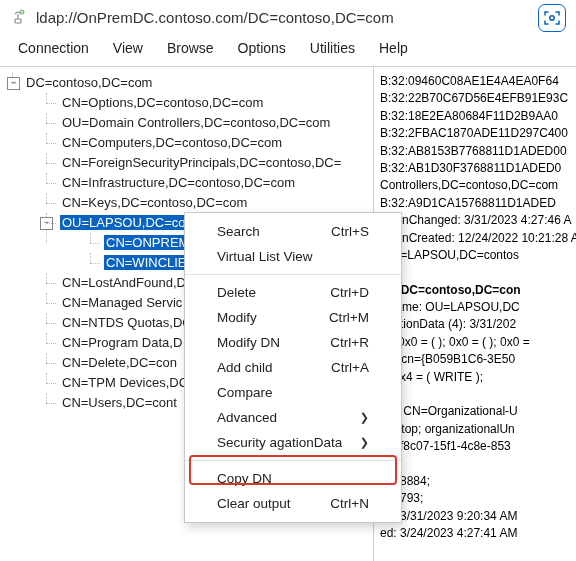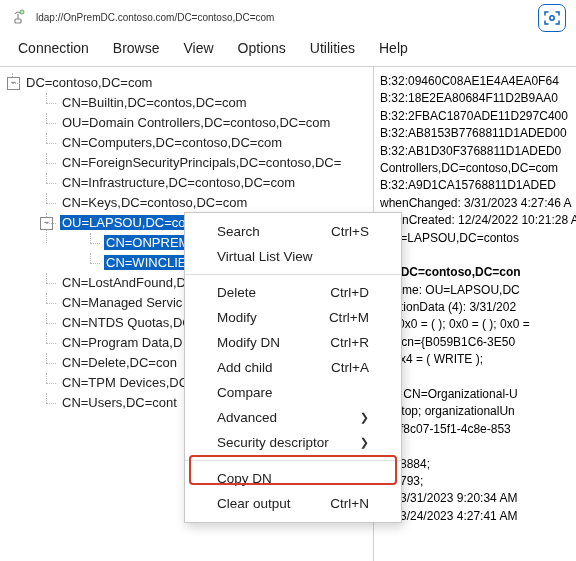--- a/index.html
+++ b/index.html
@@ -15,21 +15,21 @@
     --text:#222222;
     --text-grey:#646464;
     --camera-blue:#0a63c0;
     font-family:"Segoe UI", Arial, sans-serif;
   }
   html,body{margin:0;padding:0;background:#ffffff;color:var(--text);}
   .window{width:576px;height:561px;position:relative;overflow:hidden;}
   
   .titlebar{display:flex;align-items:center;height:34px;padding:0 8px;gap:8px;position:relative;}
   .titlebar-icon{width:20px;height:20px;display:flex;align-items:center;justify-content:center;}
-  .title-text{font-size:10px;color:#333;}
+  .title-text{font-size:15px;color:#333;}
   .camera-btn{position:absolute;right:10px;top:4px;width:26px;height:26px;border:1.5px solid var(--camera-blue);border-radius:7px;display:flex;align-items:center;justify-content:center;}
   
   .menubar{display:flex;align-items:center;padding:2px 18px 6px 6px;gap:0;}
   .menubar .item{padding:4px 12px;font-size:14px;color:#222;border-radius:3px;}
   .hr{height:1px;background:var(--win-border);}
   
   .content{display:flex;height:calc(561px - 34px - 30px - 1px);}
   .tree-pane{width:370px;padding:6px 0 0 4px;font-size:13px;position:relative;}
   .tree-pane::after{content:"";position:absolute;right:0;top:0;bottom:0;width:1px;background:var(--win-border);}
   .detail-pane{flex:1;padding:6px 0 0 6px;font-size:12px;line-height:1.45;overflow:hidden;white-space:nowrap;color:#000;}
@@ -78,37 +78,37 @@
     <div class="camera-btn">
       <svg width="16" height="16" viewBox="0 0 16 16">
         <path d="M1 5 L1 2 L4 2 M12 2 L15 2 L15 5 M15 11 L15 14 L12 14 M4 14 L1 14 L1 11" stroke="var(--camera-blue)" stroke-width="1.5" fill="none" stroke-linecap="round"></path>
         <circle cx="8" cy="8" r="2.2" stroke="var(--camera-blue)" stroke-width="1.5" fill="none"></circle>
       </svg>
     </div>
   </div>
 
   <div class="menubar">
     <div class="item">Connection</div>
+    <div class="item">View</div>
     <div class="item">Browse</div>
-    <div class="item">View</div>
     <div class="item">Options</div>
     <div class="item">Utilities</div>
     <div class="item">Help</div>
   </div>
   <div class="hr"></div>
 
   <div class="content">
 
     <div class="tree-pane">
       <ul class="tree">
         <li>
           <span class="expander">−</span>
           <span class="node-label">DC=contoso,DC=com</span>
           <ul class="children root-children">
-            <li><span class="node-label">CN=Builtin,DC=contos,DC=com</span></li>
+            <li><span class="node-label">CN=Options,DC=contoso,DC=com</span></li>
             <li><span class="node-label">OU=Domain Controllers,DC=contoso,DC=com</span></li>
             <li><span class="node-label">CN=Computers,DC=contoso,DC=com</span></li>
             <li><span class="node-label">CN=ForeignSecurityPrincipals,DC=contoso,DC=</span></li>
             <li><span class="node-label">CN=Infrastructure,DC=contoso,DC=com</span></li>
             <li><span class="node-label">CN=Keys,DC=contoso,DC=com</span></li>
             <li class="node-selected">
               <span class="expander">−</span>
               <span class="node-label">OU=LAPSOU,DC=contoso,DC=com</span>
               <ul class="children sub-children">
                 <li><span class="node-label">CN=ONPREMCLI</span></li>
@@ -122,20 +122,21 @@
             <li><span class="node-label">CN=Delete,DC=con</span></li>
             <li><span class="node-label">CN=TPM Devices,DC</span></li>
             <li><span class="node-label">CN=Users,DC=cont</span></li>
           </ul>
         </li>
       </ul>
     </div>
 
     <div class="detail-pane">
       <div>B:32:09460C08AE1E4A4EA0F64</div>
+      <div>B:32:22B70C67D56E4EFB91E93C</div>
       <div>B:32:18E2EA80684F11D2B9AA0</div>
       <div>B:32:2FBAC1870ADE11D297C400</div>
       <div>B:32:AB8153B7768811D1ADED00</div>
       <div>B:32:AB1D30F3768811D1ADED0</div>
       <div>Controllers,DC=contoso,DC=com</div>
       <div>B:32:A9D1CA15768811D1ADED</div>
       <div>whenChanged: 3/31/2023 4:27:46 A</div>
       <div>whenCreated: 12/24/2022 10:21:28 A</div>
       <div></div>
       <div>'OU=LAPSOU,DC=contos</div>
@@ -186,21 +187,21 @@
       </div>
     <div class="ctxrow">
         <span>Compare</span>
         <span></span>
       </div>
     <div class="ctxrow">
         <span>Advanced</span>
         <span class="arrow">❯</span>
       </div>
     <div class="ctxrow" style="position:relative">
-      <span>Security descriptor</span>
+      <span>Security agationData</span>
         <span class="arrow">❯</span>
     </div>
     <div class="ctxsep"></div>
     <div class="ctxrow">
         <span>Copy DN</span>
         <span></span>
       </div>
     <div class="ctxrow">
         <span>Clear output</span>
         <span>Ctrl+N</span>

